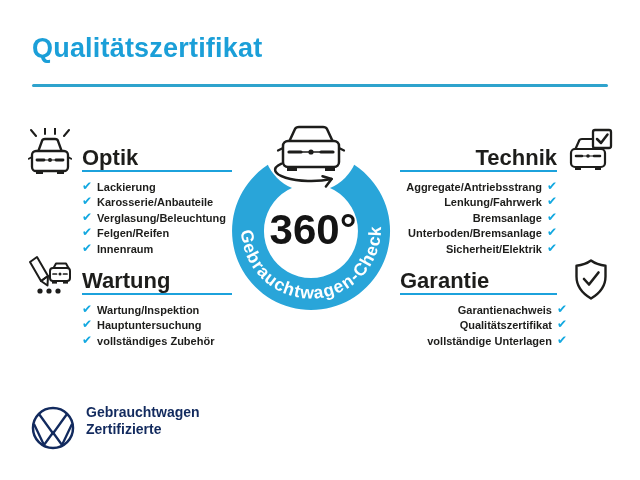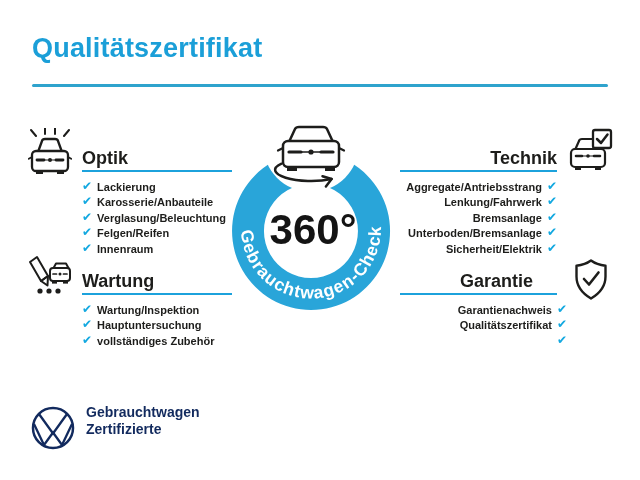--- a/index.html
+++ b/index.html
@@ -5,21 +5,21 @@
   html,body{margin:0;padding:0;background:#ffffff;}
   #stage{
     position:relative;width:640px;height:480px;background:#ffffff;overflow:hidden;
     font-family:"Liberation Sans", sans-serif;color:#1d1d1b;
   }
   .abs{position:absolute;}
   
   #title{left:32px;top:33px;font-size:27px;font-weight:bold;color:#1b9fd8;letter-spacing:.2px;}
   #title-rule{left:32px;top:84px;width:576px;height:3px;background:#2fa3cd;border-radius:2px;}
   
-  .sec-title{font-size:18px;font-weight:bold;color:#1d1d1b;line-height:20px;}
+  .sec-title{font-size:22px;font-weight:bold;color:#1d1d1b;line-height:20px;}
   .sec-rule{height:2px;background:#1ca2dc;}
   
   .items{display:flex;flex-direction:column;}
   .item{display:flex;align-items:center;height:15.5px;font-size:11px;font-weight:bold;color:#1d1d1b;gap:5px;white-space:nowrap;}
   .items.right .item{justify-content:flex-end;}
   .check{font-family:"DejaVu Sans", sans-serif;color:#12a8e0;font-size:12px;line-height:12px;transform:translateY(-1px);}
   
   #footer-text{left:86px;top:404px;font-size:14px;font-weight:bold;color:#122a5e;line-height:17px;}
   svg{display:block;}
   .ln{stroke:#1d1d1b;fill:none;stroke-linecap:round;stroke-linejoin:round;}
@@ -160,32 +160,33 @@
     <div class="item">
         <span class="check">✔</span>
         <span>vollständiges Zubehör</span>
       </div>
   </div>
 
   <svg class="abs" style="left:574px;top:259px;" width="34" height="42" viewBox="0 0 34 42">
     <path class="ln" stroke-width="2.4" fill="#ffffff" d="M17,1.5 C13,4.5 7.5,6.2 2.5,6.7 V17.5 C2.5,27.5 8.5,34.5 17,39.5 C25.5,34.5 31.5,27.5 31.5,17.5 V6.7 C26.5,6.2 21,4.5 17,1.5 Z"></path>
     <path class="ln" stroke-width="2.6" d="M10,20 L15,25.5 L24.5,13.5"></path>
   </svg>
-  <div class="abs sec-title" style="left:376px;top:271px;width:157px;text-align:right;">Garantie</div>
+  <div class="abs sec-title" style="left:400px;top:271px;width:157px;text-align:left;">Garantie</div>
   <div class="abs sec-rule" style="left:400px;top:293px;width:157px;"></div>
   <div class="abs items right" style="left:360px;top:302px;width:207px;">
     <div class="item">
         <span>Garantienachweis</span>
         <span class="check">✔</span>
       </div>
     <div class="item">
         <span>Qualitätszertifikat</span>
         <span class="check">✔</span>
       </div>
     <div class="item">
+        <span>vollständige Unterlagen</span>
         <span class="check">✔</span>
       </div>
   </div>
 
   <svg class="abs" style="left:31px;top:406px;" width="44" height="44" viewBox="0 0 44 44">
     <circle cx="22" cy="22" r="20" fill="none" stroke="#122a5e" stroke-width="2.5"></circle>
     <path d="M8,8 L22,27.5 L36,8" fill="none" stroke="#122a5e" stroke-width="2.3" stroke-linejoin="miter"></path>
     <path d="M3,18 L13,39 L22,26.5 L31,39 L41,18" fill="none" stroke="#122a5e" stroke-width="2.3" stroke-linejoin="miter"></path>
   </svg>
   <div class="abs" id="footer-text">

